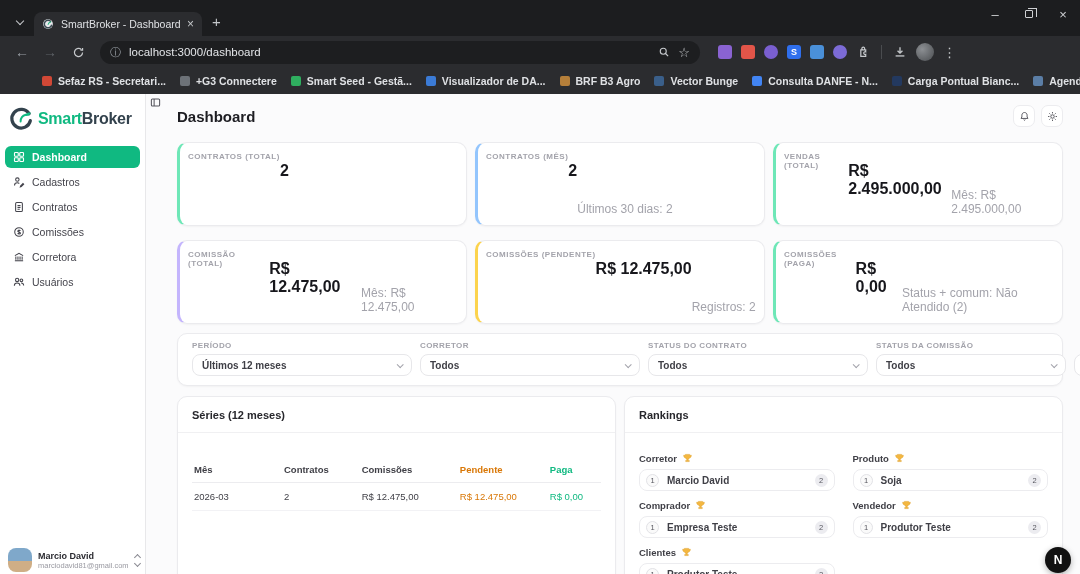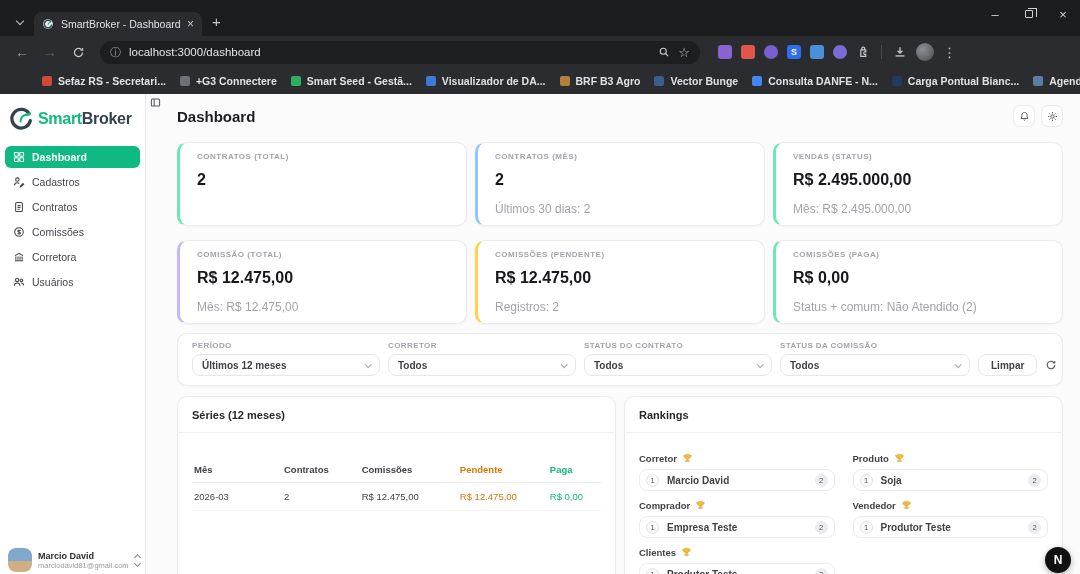--- a/index.html
+++ b/index.html
@@ -51,29 +51,29 @@
   .u-chev .dn { transform:rotate(45deg); }
 
   .main { flex:1; position:relative; padding:8px 17px 0 31px; overflow:hidden; }
   .panel-toggle { position:absolute; left:4px; top:3px; color:#55555d; }
   .head { display:flex; align-items:center; margin-top:3px; }
   .page-title { font-size:15px; font-weight:bold; color:#1d1d22; }
   .head-btns { margin-left:auto; display:flex; gap:6px; }
   .icon-btn { width:22px; height:22px; border:1px solid #ececef; border-radius:7px; background:#fff; display:flex; align-items:center; justify-content:center; color:#55555d; }
 
   .cards { margin-top:15px; display:grid; grid-template-columns:1fr 1fr 1fr; column-gap:8px; row-gap:14px; }
-  .card { background:#fff; border:1px solid #ebebee; border-left-width:3px; border-radius:10px; height:84px; padding:9px 17px; display:flex; flex-direction:column; box-shadow:0 1px 2px rgba(0,0,0,.04); }
+  .card { background:#fff; border:1px solid #ebebee; border-left-width:3px; border-radius:10px; height:84px; padding:9px 8px; display:flex; flex-direction:row; box-shadow:0 1px 2px rgba(0,0,0,.04); }
   .c-label { font-size:8px; letter-spacing:.5px; color:#a3a3ab; font-weight:bold; }
   .c-value { font-size:16px; font-weight:bold; color:#17171c; margin-top:10px; }
   .c-sub { margin-top:auto; font-size:12px; color:#a3a3ab; min-height:9px; }
 
   .filterbar { margin-top:9px; background:#fff; border:1px solid #ebebee; border-radius:10px; padding:7px 14px 9px; display:flex; align-items:flex-end; gap:8px; box-shadow:0 1px 2px rgba(0,0,0,.04); }
   .fgroup { display:flex; flex-direction:column; gap:4px; }
   .f-label { font-size:8px; letter-spacing:.4px; color:#a3a3ab; font-weight:bold; }
-  .select { width:188px; height:22px; border:1px solid #e7e7ea; border-radius:8px; display:flex; align-items:center; padding:0 9px; font-size:10px; color:#3f3f46; font-weight:bold; background:#fff; }
+  .select { width:220px; height:22px; border:1px solid #e7e7ea; border-radius:8px; display:flex; align-items:center; padding:0 9px; font-size:10px; color:#3f3f46; font-weight:bold; background:#fff; }
   .select .chev2 { margin-left:auto; width:5px; height:5px; border-right:1.4px solid #a3a3ab; border-bottom:1.4px solid #a3a3ab; transform:rotate(45deg) translateY(-1px); }
   .clear-btn { margin-left:auto; height:22px; border:1px solid #e7e7ea; border-radius:8px; background:#fff; padding:0 12px; font-size:10px; font-weight:bold; color:#3f3f46; display:flex; align-items:center; }
   .refresh-btn { width:20px; height:22px; display:flex; align-items:center; justify-content:center; color:#55555d; }
 
   .bottom { margin-top:10px; display:grid; grid-template-columns:1fr 1fr; gap:8px; height:230px; }
   .panel { background:#fff; border:1px solid #ebebee; border-radius:10px; box-shadow:0 1px 2px rgba(0,0,0,.04); overflow:hidden; }
   .p-head { padding:12px 14px 11px; font-size:11px; font-weight:bold; color:#27272c; border-bottom:1px solid #f0f0f2; }
   .p-body { padding:4px 14px 0; }
 
   table.series { width:100%; border-collapse:collapse; margin-top:22px; }
@@ -304,21 +304,21 @@
         <span class="c-label">CONTRATOS (TOTAL)</span>
         <span class="c-value">2</span>
         <span class="c-sub"></span>
       </div>
       <div class="card" style="border-left-color: rgb(147, 197, 253);">
         <span class="c-label">CONTRATOS (MÊS)</span>
         <span class="c-value">2</span>
         <span class="c-sub">Últimos 30 dias: 2</span>
       </div>
       <div class="card" style="border-left-color: rgb(110, 231, 183);">
-        <span class="c-label">VENDAS (STATUS)</span>
+        <span class="c-label">VENDAS (TOTAL)</span>
         <span class="c-value">R$ 2.495.000,00</span>
         <span class="c-sub">Mês: R$ 2.495.000,00</span>
       </div>
       <div class="card" style="border-left-color: rgb(196, 181, 253);">
         <span class="c-label">COMISSÃO (TOTAL)</span>
         <span class="c-value">R$ 12.475,00</span>
         <span class="c-sub">Mês: R$ 12.475,00</span>
       </div>
       <div class="card" style="border-left-color: rgb(252, 211, 77);">
         <span class="c-label">COMISSÕES (PENDENTE)</span>

